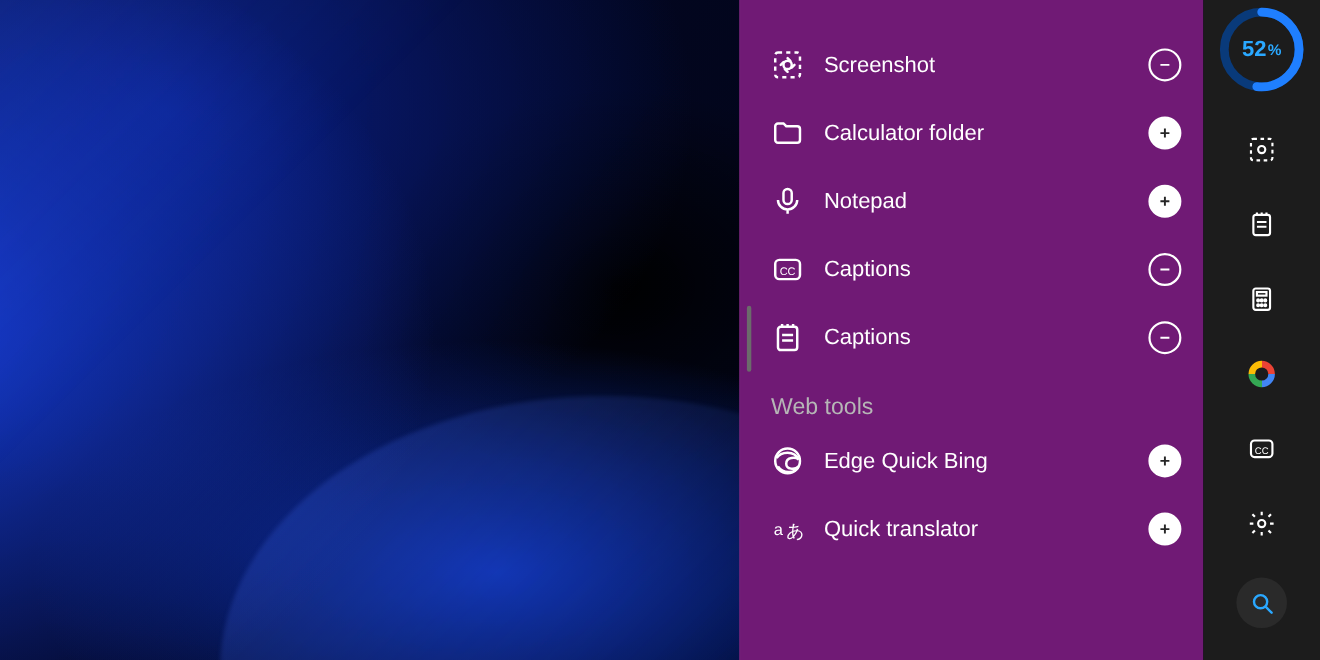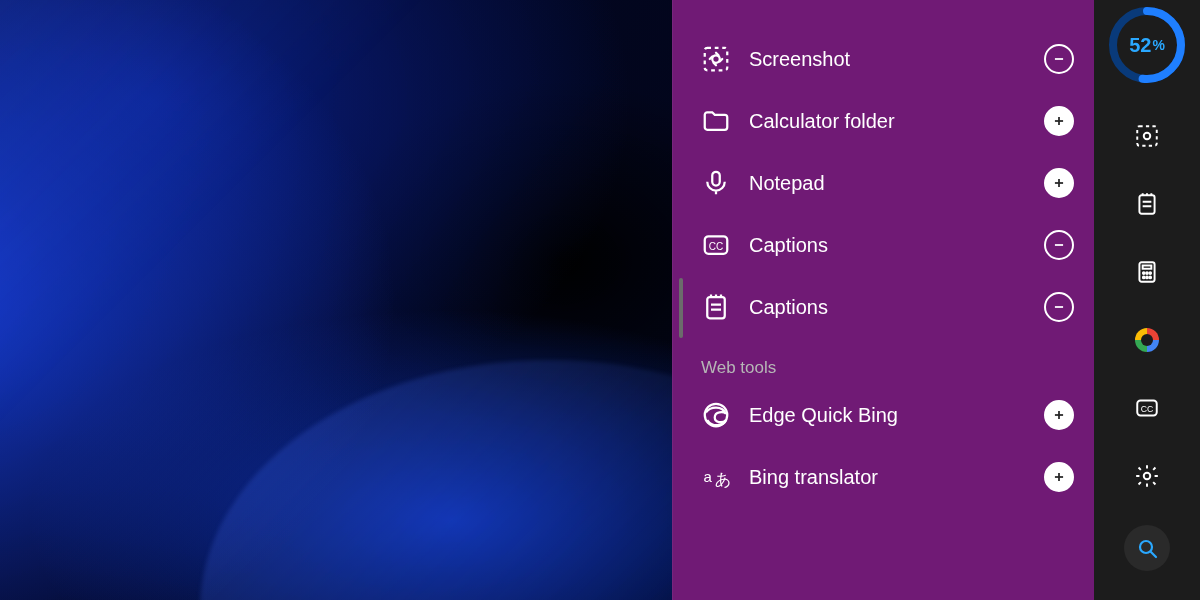--- a/index.html
+++ b/index.html
@@ -77,21 +77,21 @@
     width:30px; height:30px;
     border:2px solid #ffffff;
     border-radius:50%;
     background:transparent;
     display:flex; align-items:center; justify-content:center;
     cursor:pointer;
   }
   .circle-btn.filled { background:#ffffff; border-color:#ffffff; }
   .circle-btn svg { width:14px; height:14px; }
   .section-header {
-    font-size:17px;
+    font-size:21px;
     color:#b6b6b6;
     padding:20px 0 6px 0;
   }
 
   
   .side-bar {
     position:absolute;
     left:1094px;
     top:0;
     width:106px;
@@ -243,21 +243,21 @@
     </button>
   </div>
 
   <div class="row">
     <span class="tool-icon">
       <svg viewBox="0 0 24 24" fill="#fff">
           <text x="2" y="16" font-size="12" font-family="sans-serif">a</text>
           <text x="11" y="18" font-size="13" font-family="sans-serif">あ</text>
         </svg>
     </span>
-    <span class="label">Bing translator</span>
+    <span class="label">Quick translator</span>
     <button class="circle-btn filled">
       <svg viewBox="0 0 24 24" stroke="#262626" stroke-width="3">
           <line x1="12" y1="5" x2="12" y2="19"></line>
           <line x1="5" y1="12" x2="19" y2="12"></line>
         </svg>
     </button>
   </div>
 </div>
 
 <div class="side-bar">

